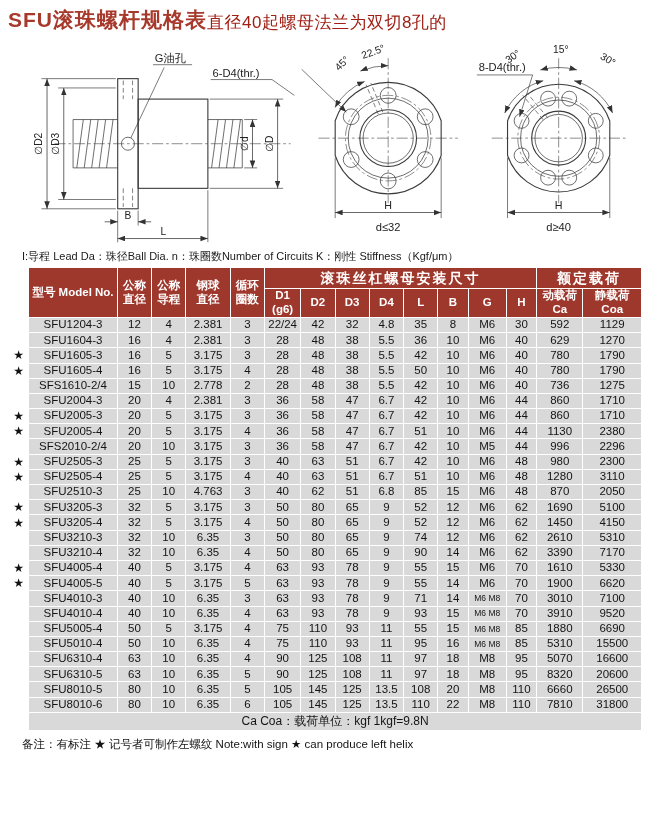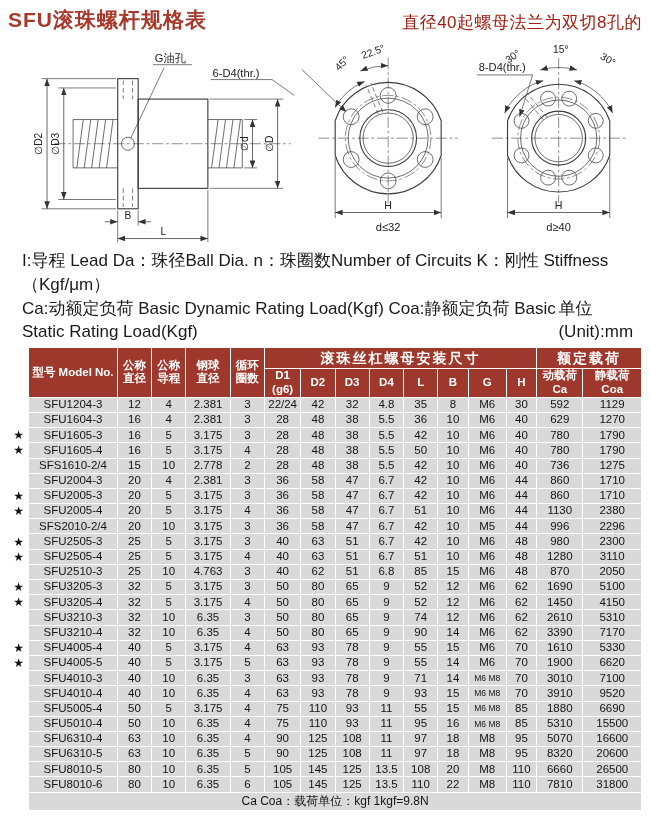--- a/index.html
+++ b/index.html
@@ -2,34 +2,34 @@
 <html style="--title-red: #A6392B; --headline-red: #A02015; --header-bg: #9E372C; --row-bg: #D9D9D9;"><head>
 <meta charset="utf-8">
 <style>
   html,body{margin:0;padding:0;}
   body{
     width:650px;height:816px;overflow:hidden;background:#fff;
     font-family:"Liberation Sans",sans-serif;color:#1a1a1a;
     position:relative;
   }
   .page{padding:6px 8px 0 8px;}
-  .header-row{display:flex;justify-content:space-between;align-items:flex-start;gap:28px;}
+  .header-row{display:flex;align-items:flex-start;}
   .title-cn{font-size:21px;font-weight:bold;color:var(--title-red,#A6392B);letter-spacing:1px;}
   .title-en{font-size:15px;color:#2b2b2b;margin-top:1px;}
   .headline{font-size:17px;font-weight:normal;color:var(--headline-red,#A02015);padding-top:5px;letter-spacing:0.5px;}
   .drawings{display:flex;height:212px;margin-top:0;}
   svg{display:block;}
   svg text{font-family:"Liberation Sans",sans-serif;fill:#222;}
   .outline{fill:none;stroke:#3c3c3c;stroke-width:1.2;}
   .thin{fill:none;stroke:#3c3c3c;stroke-width:0.8;}
   .cline{fill:none;stroke:#666;stroke-width:0.8;stroke-dasharray:12 3 3 3;}
   .dashed{fill:none;stroke:#555;stroke-width:0.8;stroke-dasharray:5 3;}
   .dim{fill:none;stroke:#333;stroke-width:0.8;}
   .ext{fill:none;stroke:#333;stroke-width:0.7;}
-  .notes{font-size:17px;line-height:1.4;margin:3px 0 3px 14px;display:block;}
+  .notes{font-size:11px;line-height:1.4;margin:3px 0 3px 14px;display:block;}
   .notes-line2{display:flex;}
   .notes-unit{margin-left:auto;padding-right:2px;}
   table.spec{border-collapse:collapse;table-layout:fixed;width:634px;font-size:11px;margin-left:0;}
   table.spec th, table.spec td{border:1px solid #fff;text-align:center;padding:0;overflow:hidden;}
   table.spec thead th{background:var(--header-bg,#9E372C);color:#fff;font-weight:bold;font-size:11.5px;line-height:1.2;}
   table.spec thead th.group-th{height:20px;font-size:14px;letter-spacing:2px;}
   table.spec thead th.star-h{background:#fff;border-color:#fff;}
   table.spec tbody td{background:var(--row-bg,#D9D9D9);height:14.2px;line-height:1;font-size:11.5px;color:#141414;}
   table.spec tbody td.star-cell{background:#fff;border-color:#fff;font-size:12px;color:#111;}
   table.spec tbody td.small{font-size:8.5px;letter-spacing:0;}
@@ -210,24 +210,20 @@
       <line class="ext" x1="35" y1="133" x2="35" y2="198"></line>
       <line class="ext" x1="145" y1="133" x2="145" y2="198"></line>
       <line class="dim" x1="35" y1="192" x2="145" y2="192" marker-start="url(#arr3)" marker-end="url(#arr3)"></line>
       <text x="90" y="188" font-size="11.5" text-anchor="middle">H</text>
       <text x="90" y="212" font-size="12" text-anchor="middle">d≥40</text>
     </svg>
   </div>
 
   <div class="notes">
     <div>I:导程 Lead Da：珠径Ball Dia.  n：珠圈数Number of Circuits  K：刚性 Stiffness（Kgf/μm）</div>
-    <div class="notes-line2">
-      <span>Ca:动额定负荷 Basic Dynamic Rating Load(Kgf)  Coa:静额定负荷 Basic Static Rating Load(Kgf)</span>
-      <span class="notes-unit">单位(Unit):mm</span>
-    </div>
   </div>
 
   <table class="spec">
     <colgroup>
       <col style="width:20px">
         <col style="width:88px">
         <col style="width:34px">
         <col style="width:34px">
       <col style="width:44px">
         <col style="width:34px">

